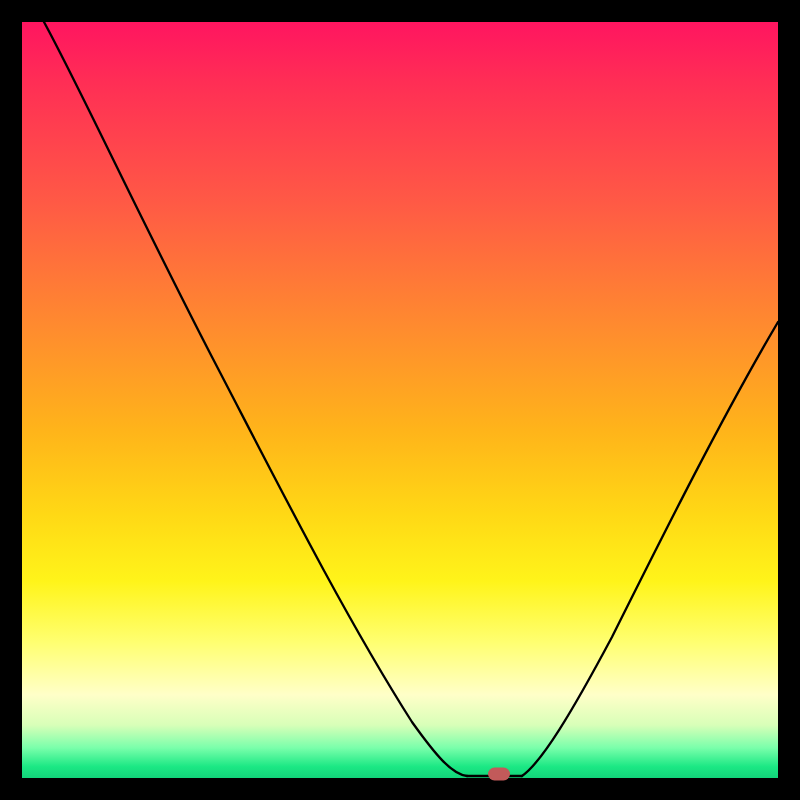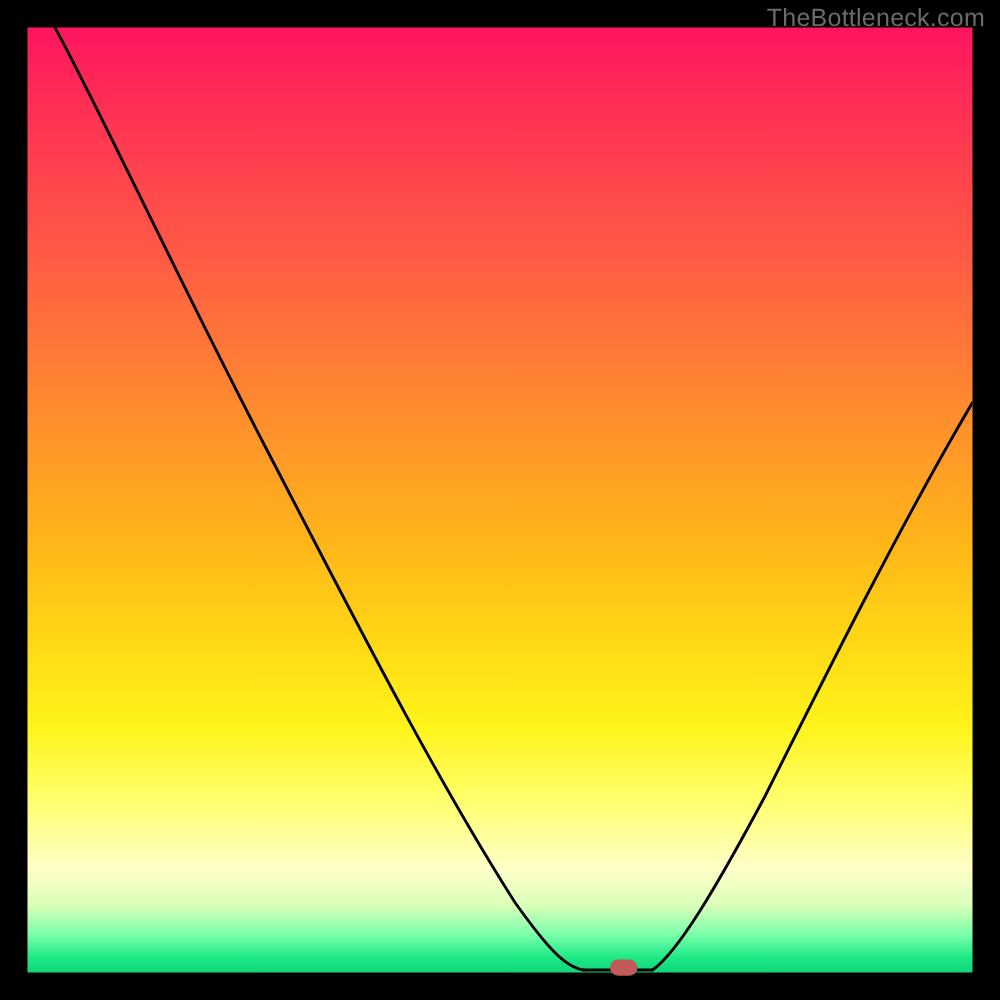--- a/index.html
+++ b/index.html
@@ -74,21 +74,20 @@
     background: #c25a5a;
     z-index: 4;
     transform: translate(-50%, -50%);
   }
 </style>
 </head>
 <body>
 
 <div class="frame">
 
-  <div class="watermark">TheBottleneck.com</div>
 
   <div class="plot-area">
 
     <svg class="curve" viewBox="0 0 756 756" preserveAspectRatio="none">
 
       <path d="M 22 0
                C 60 70, 110 180, 190 335
                C 250 450, 320 590, 390 700
                C 415 735, 430 752, 445 754"></path>
 

